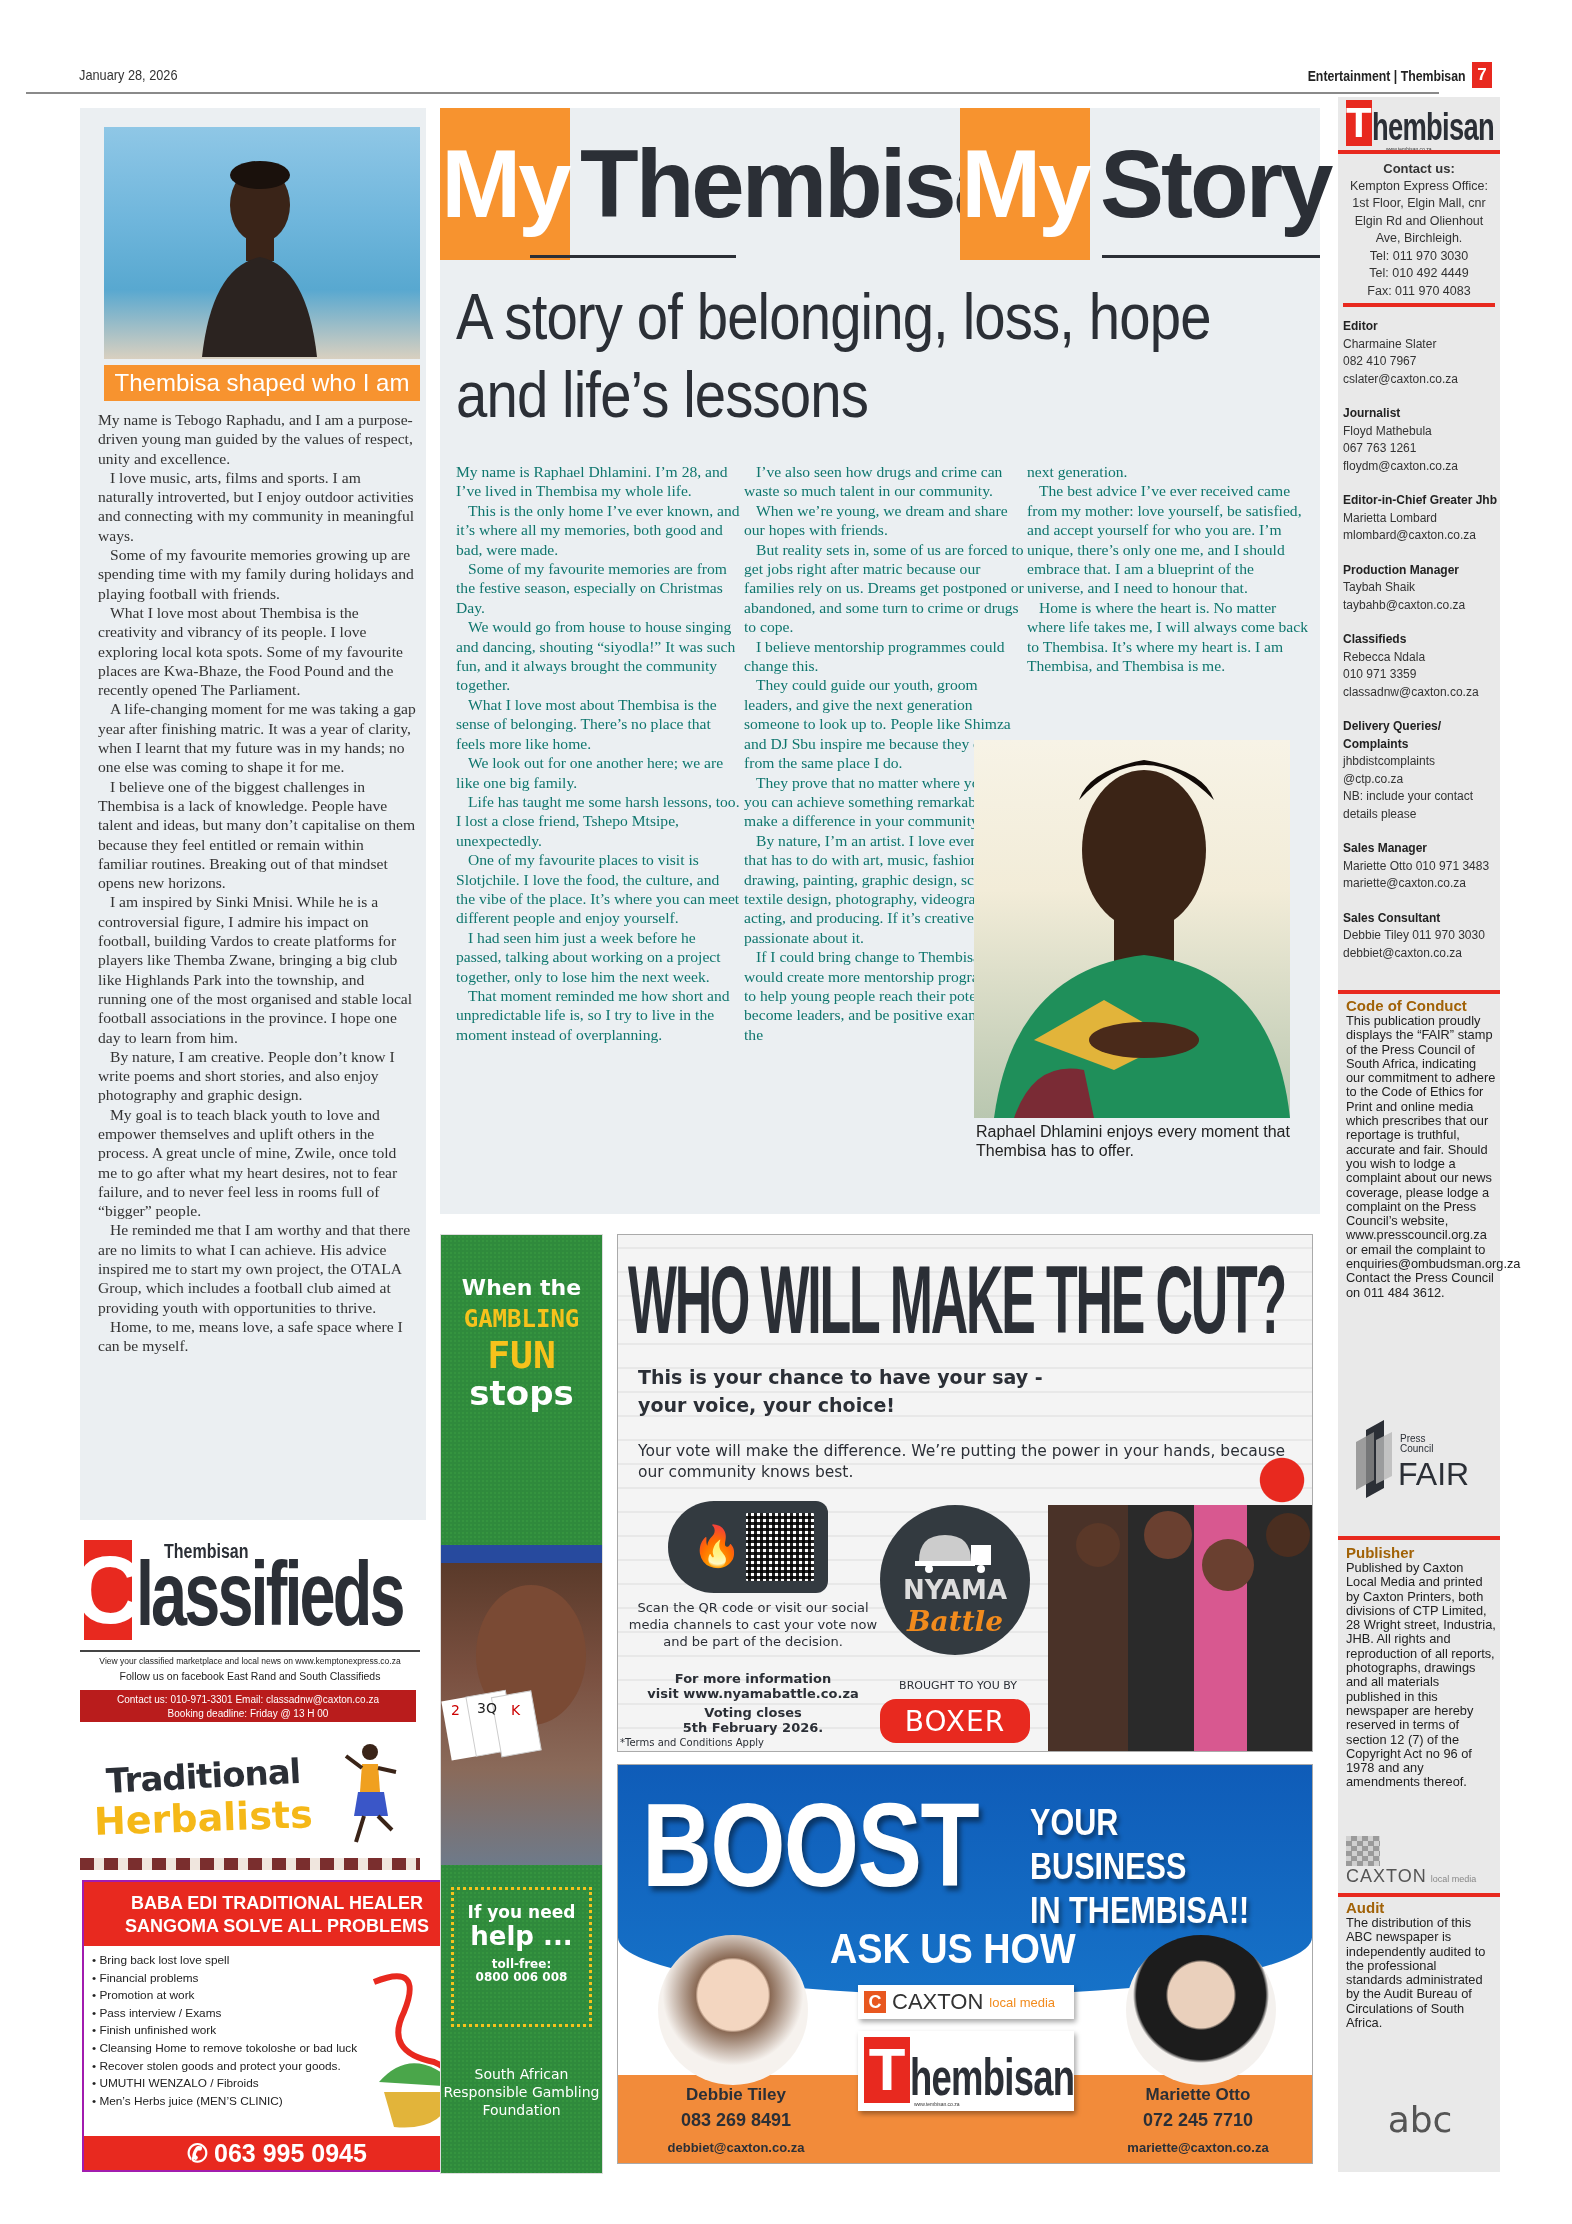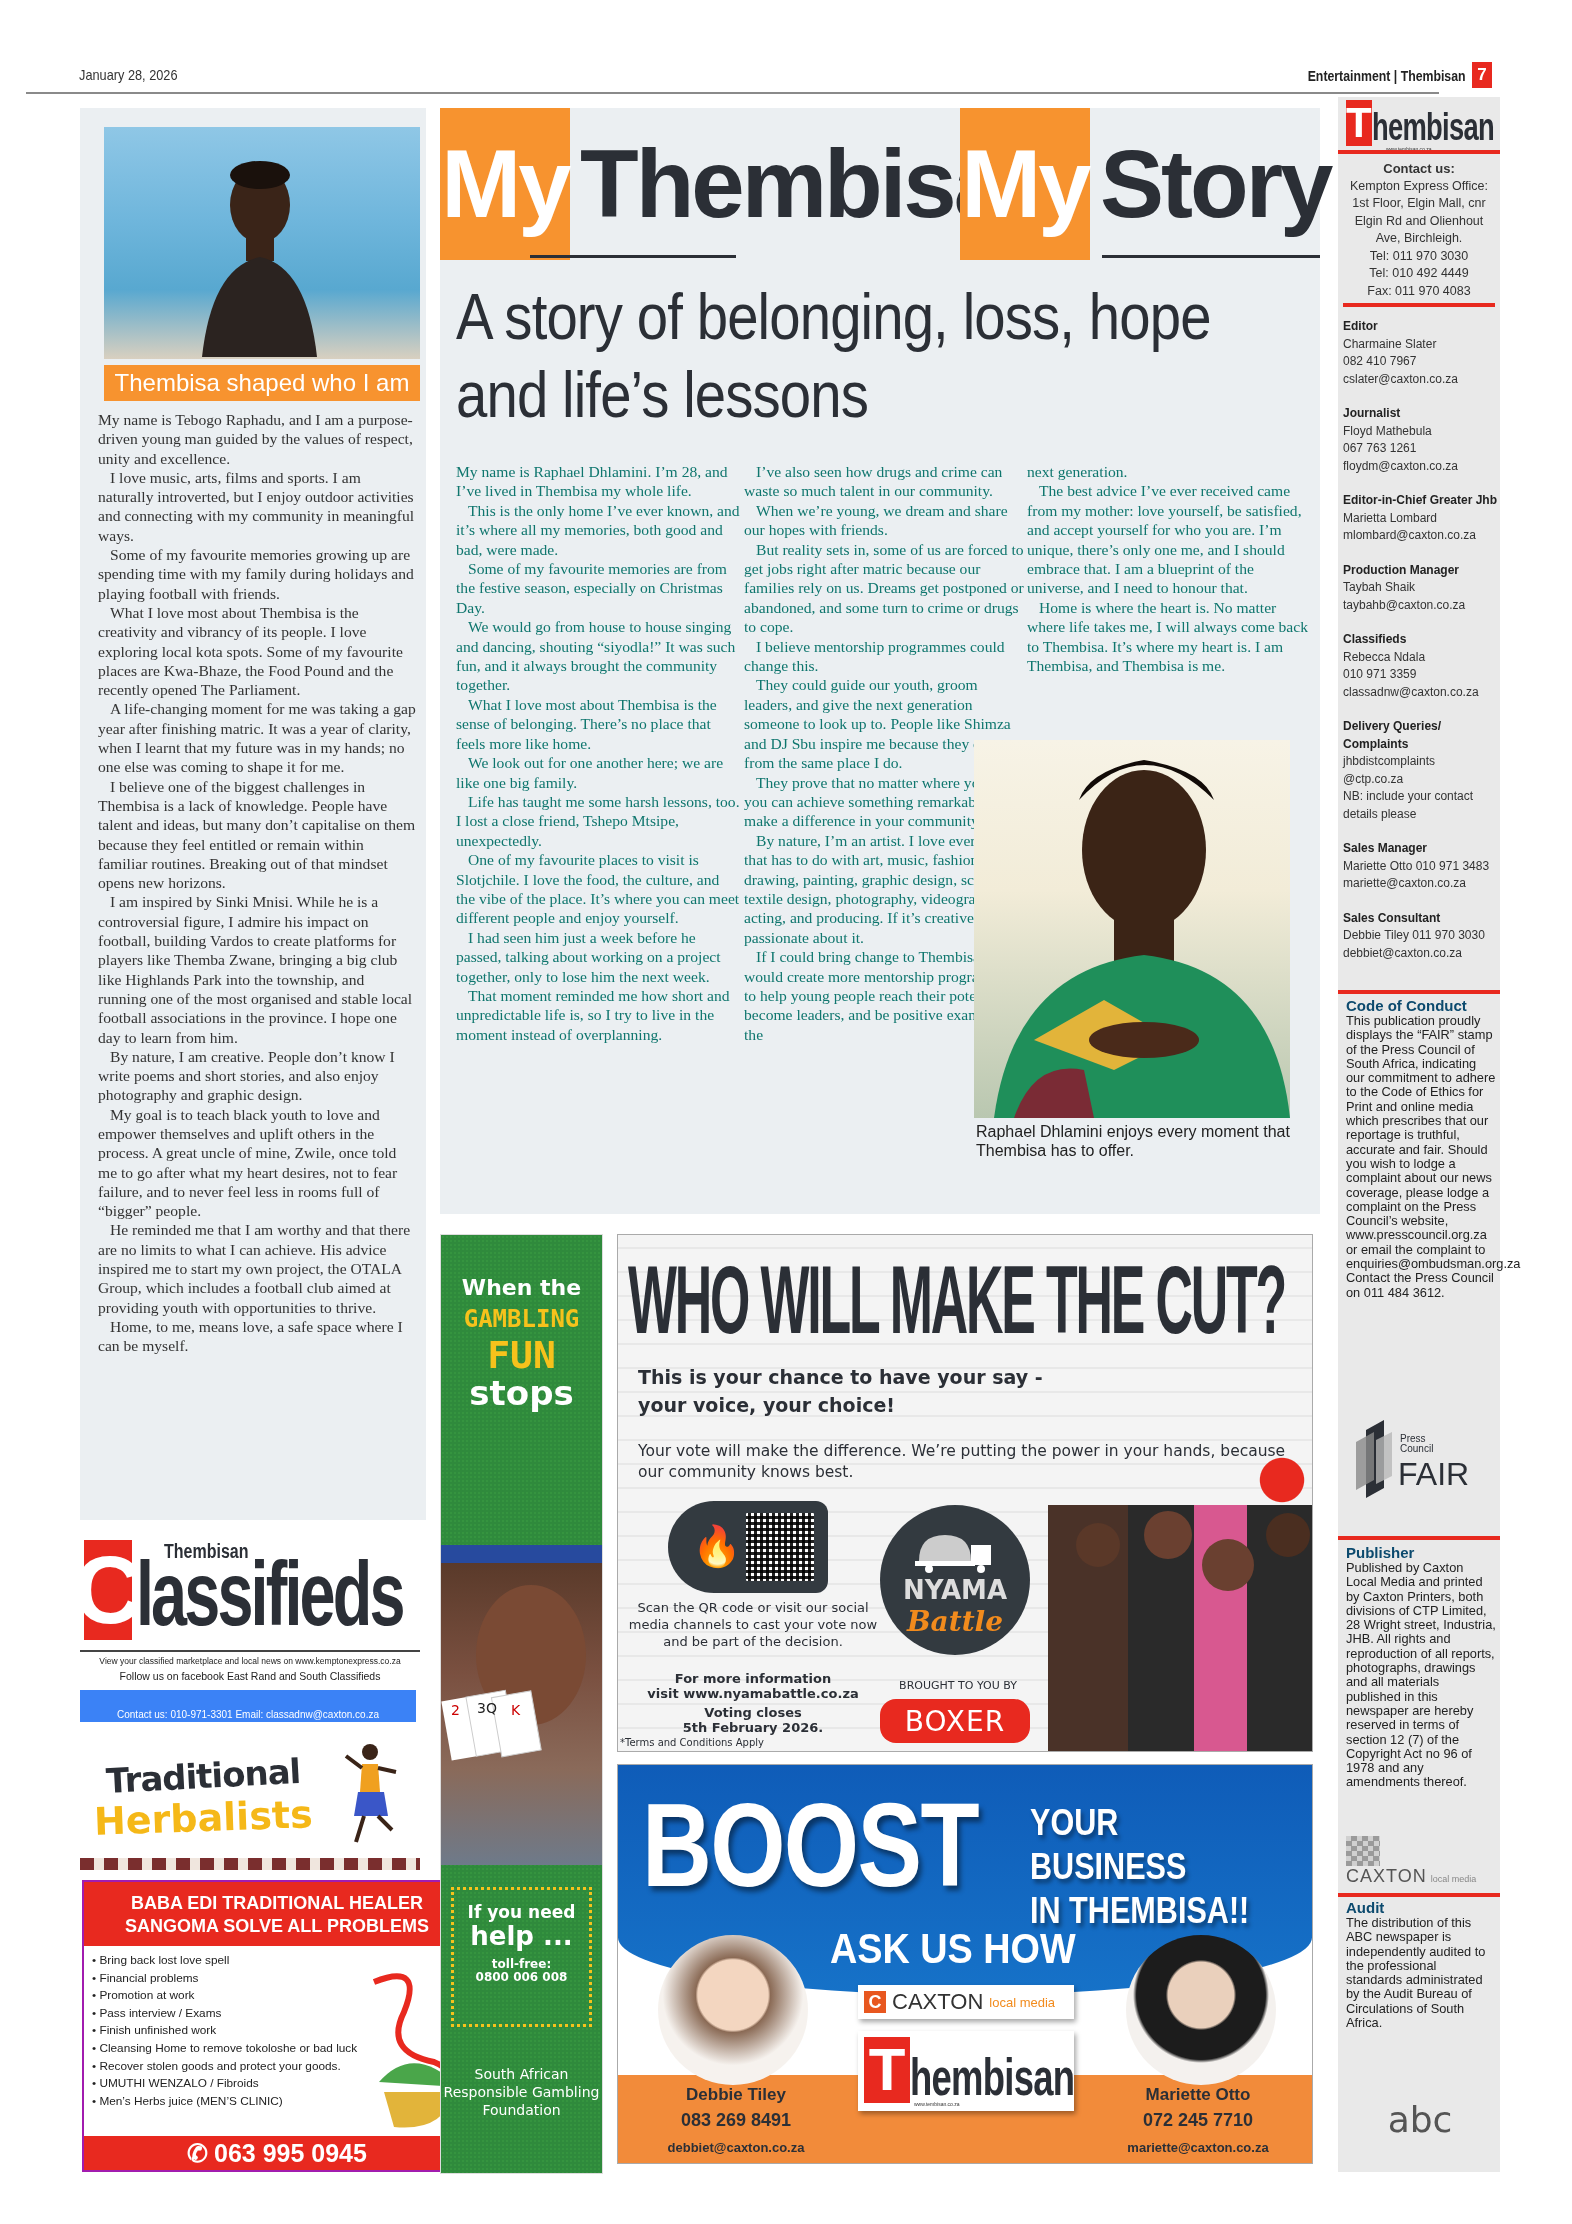--- a/index.html
+++ b/index.html
@@ -36,32 +36,32 @@
 #story-caption{left:976px;top:1122px;width:340px;font-family:"Liberation Sans",sans-serif;font-size:16px;line-height:19px;color:#222}
 
 #side{left:1338px;top:97px;width:162px;height:2075px;background:#e9e9e9}
 .side-rule{left:1338px;width:162px;height:4px;background:#e8291f}
 #side-logo{left:1346px;top:100px;width:148px;height:52px}
 #side-contact{left:1338px;top:160px;width:162px;font-family:"Liberation Sans",sans-serif;font-size:12.5px;line-height:17.5px;text-align:center;color:#333}
 #side-contact b{display:block;font-size:13px}
 #side-staff{left:1343px;top:318px;width:156px;font-family:"Liberation Sans",sans-serif;font-size:12px;line-height:17.5px;color:#333}
 #side-staff .grp{margin-bottom:17px}
 #side-staff .role{font-weight:bold;color:#222}
-.side-head{font-family:"Liberation Sans",sans-serif;font-weight:bold;color:#0c4a6e;font-size:15px}
+.side-head{font-family:"Liberation Sans",sans-serif;font-weight:bold;color:#a16207;font-size:15px}
 .side-body{font-family:"Liberation Sans",sans-serif;font-size:12.8px;line-height:14.3px;color:#222}
 
 #classifieds{left:80px;top:1530px;width:346px;height:645px}
 #cls-logo{position:absolute;left:4px;top:10px;width:336px;height:110px}
 #cls-bigC{position:absolute;left:0;top:0;width:48px;height:100px;background:#e8291f;color:#fff;font-family:"Liberation Sans",sans-serif;font-weight:bold;font-size:96px;display:flex;align-items:center;justify-content:center;line-height:1}
 #cls-word{position:absolute;left:52px;top:8px;font-family:"Liberation Sans",sans-serif;font-weight:bold;font-size:90px;color:#2b2f36;line-height:92px;letter-spacing:-4px;transform:scaleX(.72);transform-origin:left}
 #cls-them{position:absolute;left:80px;top:0;font-family:"Liberation Sans",sans-serif;font-weight:bold;font-size:20px;color:#2b2f36;transform:scaleX(.8);transform-origin:left}
 #cls-rule{position:absolute;left:0;top:120px;width:340px;height:2px;background:#444}
 #cls-view{position:absolute;left:0;top:126px;width:340px;text-align:center;font-family:"Liberation Sans",sans-serif;font-size:8.5px;color:#222}
 #cls-follow{position:absolute;left:0;top:140px;width:340px;text-align:center;font-family:"Liberation Sans",sans-serif;font-size:10.5px;color:#222}
-#cls-red{position:absolute;left:0;top:160px;width:336px;height:32px;background:#3b82f6;color:#fff;font-family:"Liberation Sans",sans-serif;font-size:10px;line-height:14px;text-align:center;padding-top:18px}
+#cls-red{position:absolute;left:0;top:160px;width:336px;height:32px;background:#b91c1c;color:#fff;font-family:"Liberation Sans",sans-serif;font-size:10px;line-height:14px;text-align:center;padding-top:3px}
 #herb{position:absolute;left:0;top:200px;width:340px;height:128px}
 #herb-t1{position:absolute;left:26px;top:26px;font-family:"DejaVu Sans",sans-serif;font-weight:bold;font-size:34px;color:#2b2f36;letter-spacing:-1px;transform:rotate(-3deg)}
 #herb-t2{position:absolute;left:14px;top:66px;font-family:"DejaVu Sans",sans-serif;font-weight:bold;font-size:38px;color:#f5b818;transform:rotate(-2deg)}
 #herb-border{position:absolute;left:0;top:128px;width:340px;height:12px;background:repeating-linear-gradient(90deg,#7a2e2e 0 14px,#f0e6de 14px 24px)}
 #healer{position:absolute;left:2px;top:350px;width:390px;height:292px;border:2px solid #a21caf;background:#fff}
 #healer-top{background:#e8291f;color:#fff;font-family:"Liberation Sans",sans-serif;font-weight:bold;font-size:18px;line-height:23px;text-align:center;padding:10px 4px 8px;transform-origin:center}
 #healer-list{list-style:none;padding:6px 8px;font-family:"Liberation Sans",sans-serif;font-size:11.8px;line-height:17.6px;color:#222}
 #healer-list li:before{content:"• "}
 #healer-phone{position:absolute;left:0;bottom:0;width:100%;height:34px;background:#e8291f;color:#fff;font-family:"Liberation Sans",sans-serif;font-weight:bold;font-size:25px;display:flex;align-items:center;justify-content:center;gap:6px}
 

